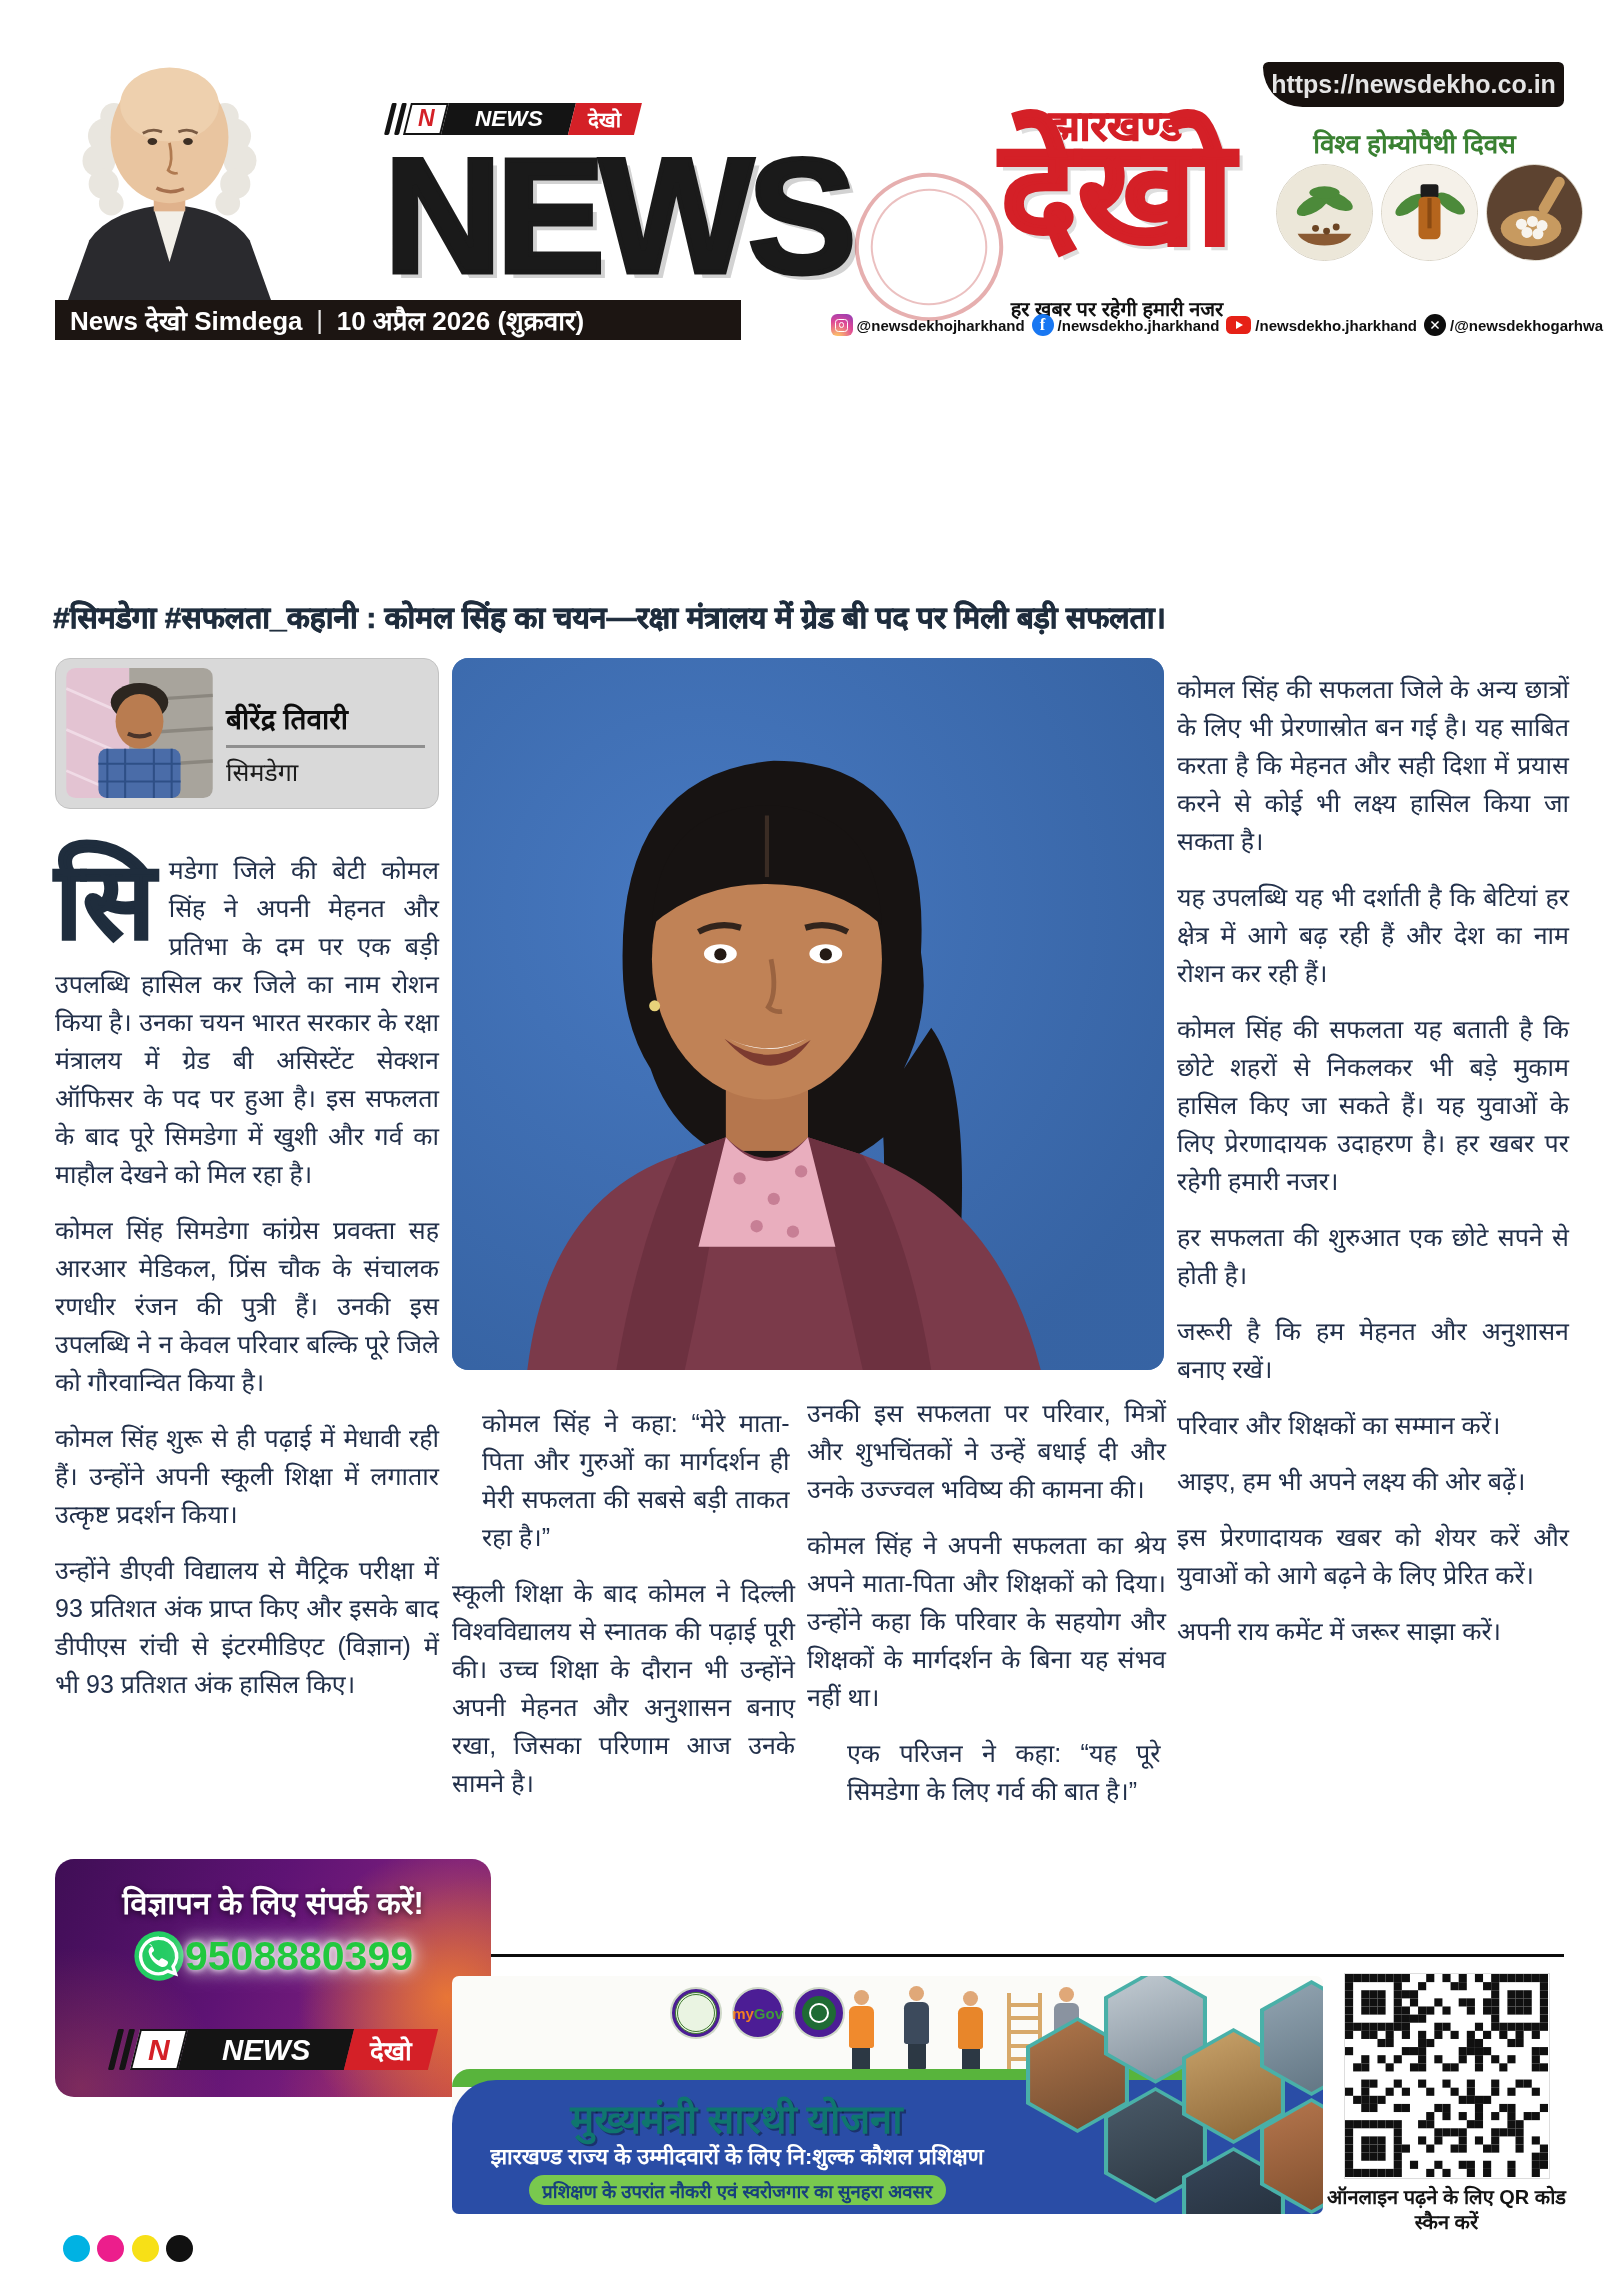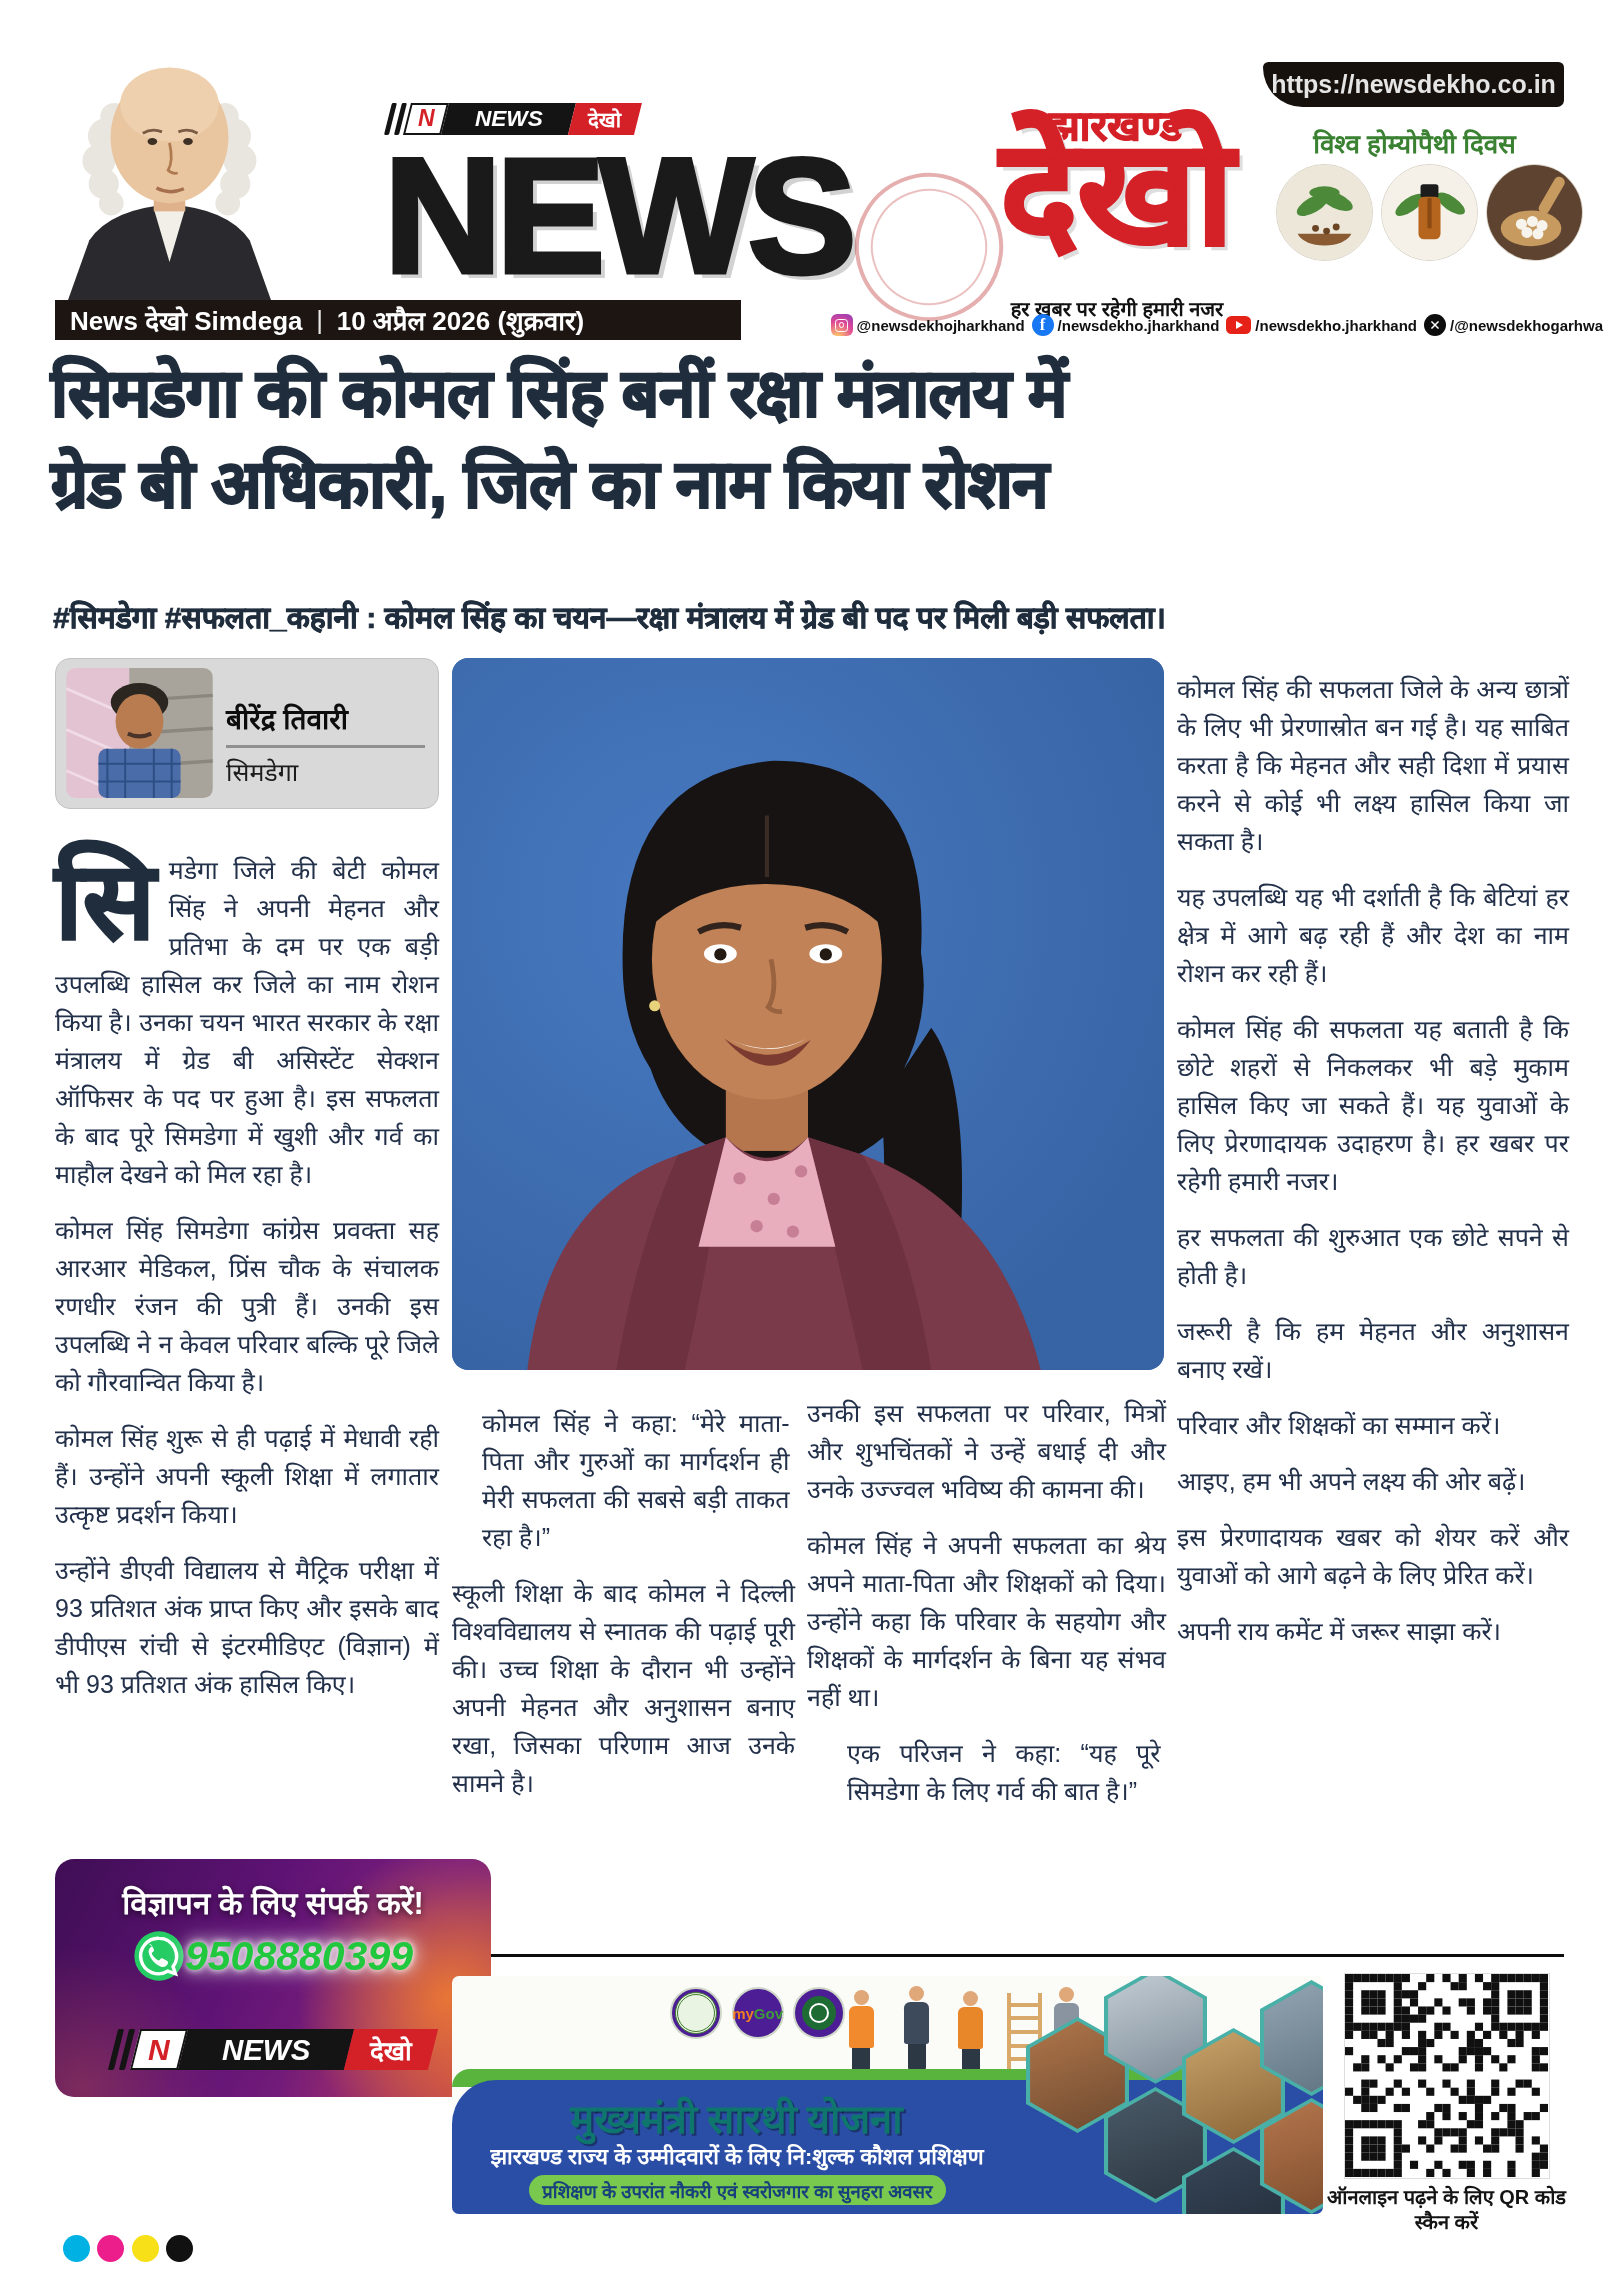--- a/index.html
+++ b/index.html
@@ -94,21 +94,21 @@
 
   
   .ad{left:55px;top:1859px;width:436px;height:238px;border-radius:19px;overflow:hidden;
       background:
         radial-gradient(circle at 90% 58%, rgba(255,140,40,.75), rgba(255,140,40,0) 36%),
         radial-gradient(circle at 104% 104%, rgba(255,90,30,.55), rgba(255,90,30,0) 45%),
         radial-gradient(circle at 6% 96%, rgba(255,120,60,.25), rgba(255,120,60,0) 30%),
         linear-gradient(118deg,#3f0e55 0%,#5e1374 42%,#7d1f7d 72%,#8e2f6e 100%);}
   .ad-title{position:absolute;left:0;top:22px;width:100%;text-align:center;font-size:31px;font-weight:700;
             color:#fff;text-shadow:0 2.1px 6.9px rgba(0,0,0,.6);}
-  .ad-phone{position:absolute;left:0;top:71px;width:100%;display:flex;align-items:center;justify-content:center;font-style:italic;}
+  .ad-phone{position:absolute;left:0;top:71px;width:100%;display:flex;align-items:center;justify-content:center;}
   .ad-phone .num{font-size:41px;font-weight:700;color:#21c83e;
                  text-shadow:0 0 6.9px #fff,0 0 16.4px rgba(255,255,255,.95),0 0 27px rgba(255,255,255,.6);}
   .ad-badge{position:absolute;left:50%;transform:translateX(-50%);bottom:27px;}
 
   
   .banner{left:452px;top:1976px;width:871px;height:238px;border-radius:6.9px;overflow:hidden;background:#fbfbf8;}
   .banner-green{position:absolute;left:0;top:93px;width:100%;height:18px;background:#58b43c;border-radius:48px 34px 0 0;}
   .banner-blue{position:absolute;left:0;top:104px;width:100%;height:134px;background:#2a4da6;border-radius:44px 0 0 0;}
   .b-title{position:absolute;left:62px;top:114px;width:445px;text-align:center;font-size:40px;font-weight:700;
            color:#0f766e;text-shadow:2.1px 2.1px 0 rgba(0,0,0,.35);font-family:Liberation Serif, serif;}
@@ -267,24 +267,20 @@
           <i></i>
         </span>
       <span>/newsdekho.jharkhand</span>
     </div>
     <div class="social">
       <span class="si si-x">✕</span>
       <span>/@newsdekhogarhwa</span>
     </div>
   </div>
 
-  <div class="abs headline">
-    <div>सिमडेगा की कोमल सिंह बनीं रक्षा मंत्रालय में</div>
-    <div>ग्रेड बी अधिकारी, जिले का नाम किया रोशन</div>
-  </div>
   <div class="abs subheadline">#सिमडेगा #सफलता_कहानी : कोमल सिंह का चयन—रक्षा मंत्रालय में ग्रेड बी पद पर मिली बड़ी सफलता।</div>
 
   <div class="abs rep-card">
     <div class="rep-photo">
       <svg width="147" height="130" viewBox="0 0 214 190">
         <rect width="92" height="190" fill="#e3c3d2"></rect>
         <g stroke="#f0dbe6" stroke-width="4">
             <line x1="0" y1="30" x2="92" y2="70"></line>
             <line x1="0" y1="90" x2="92" y2="130"></line>
             <line x1="0" y1="150" x2="92" y2="190"></line>

